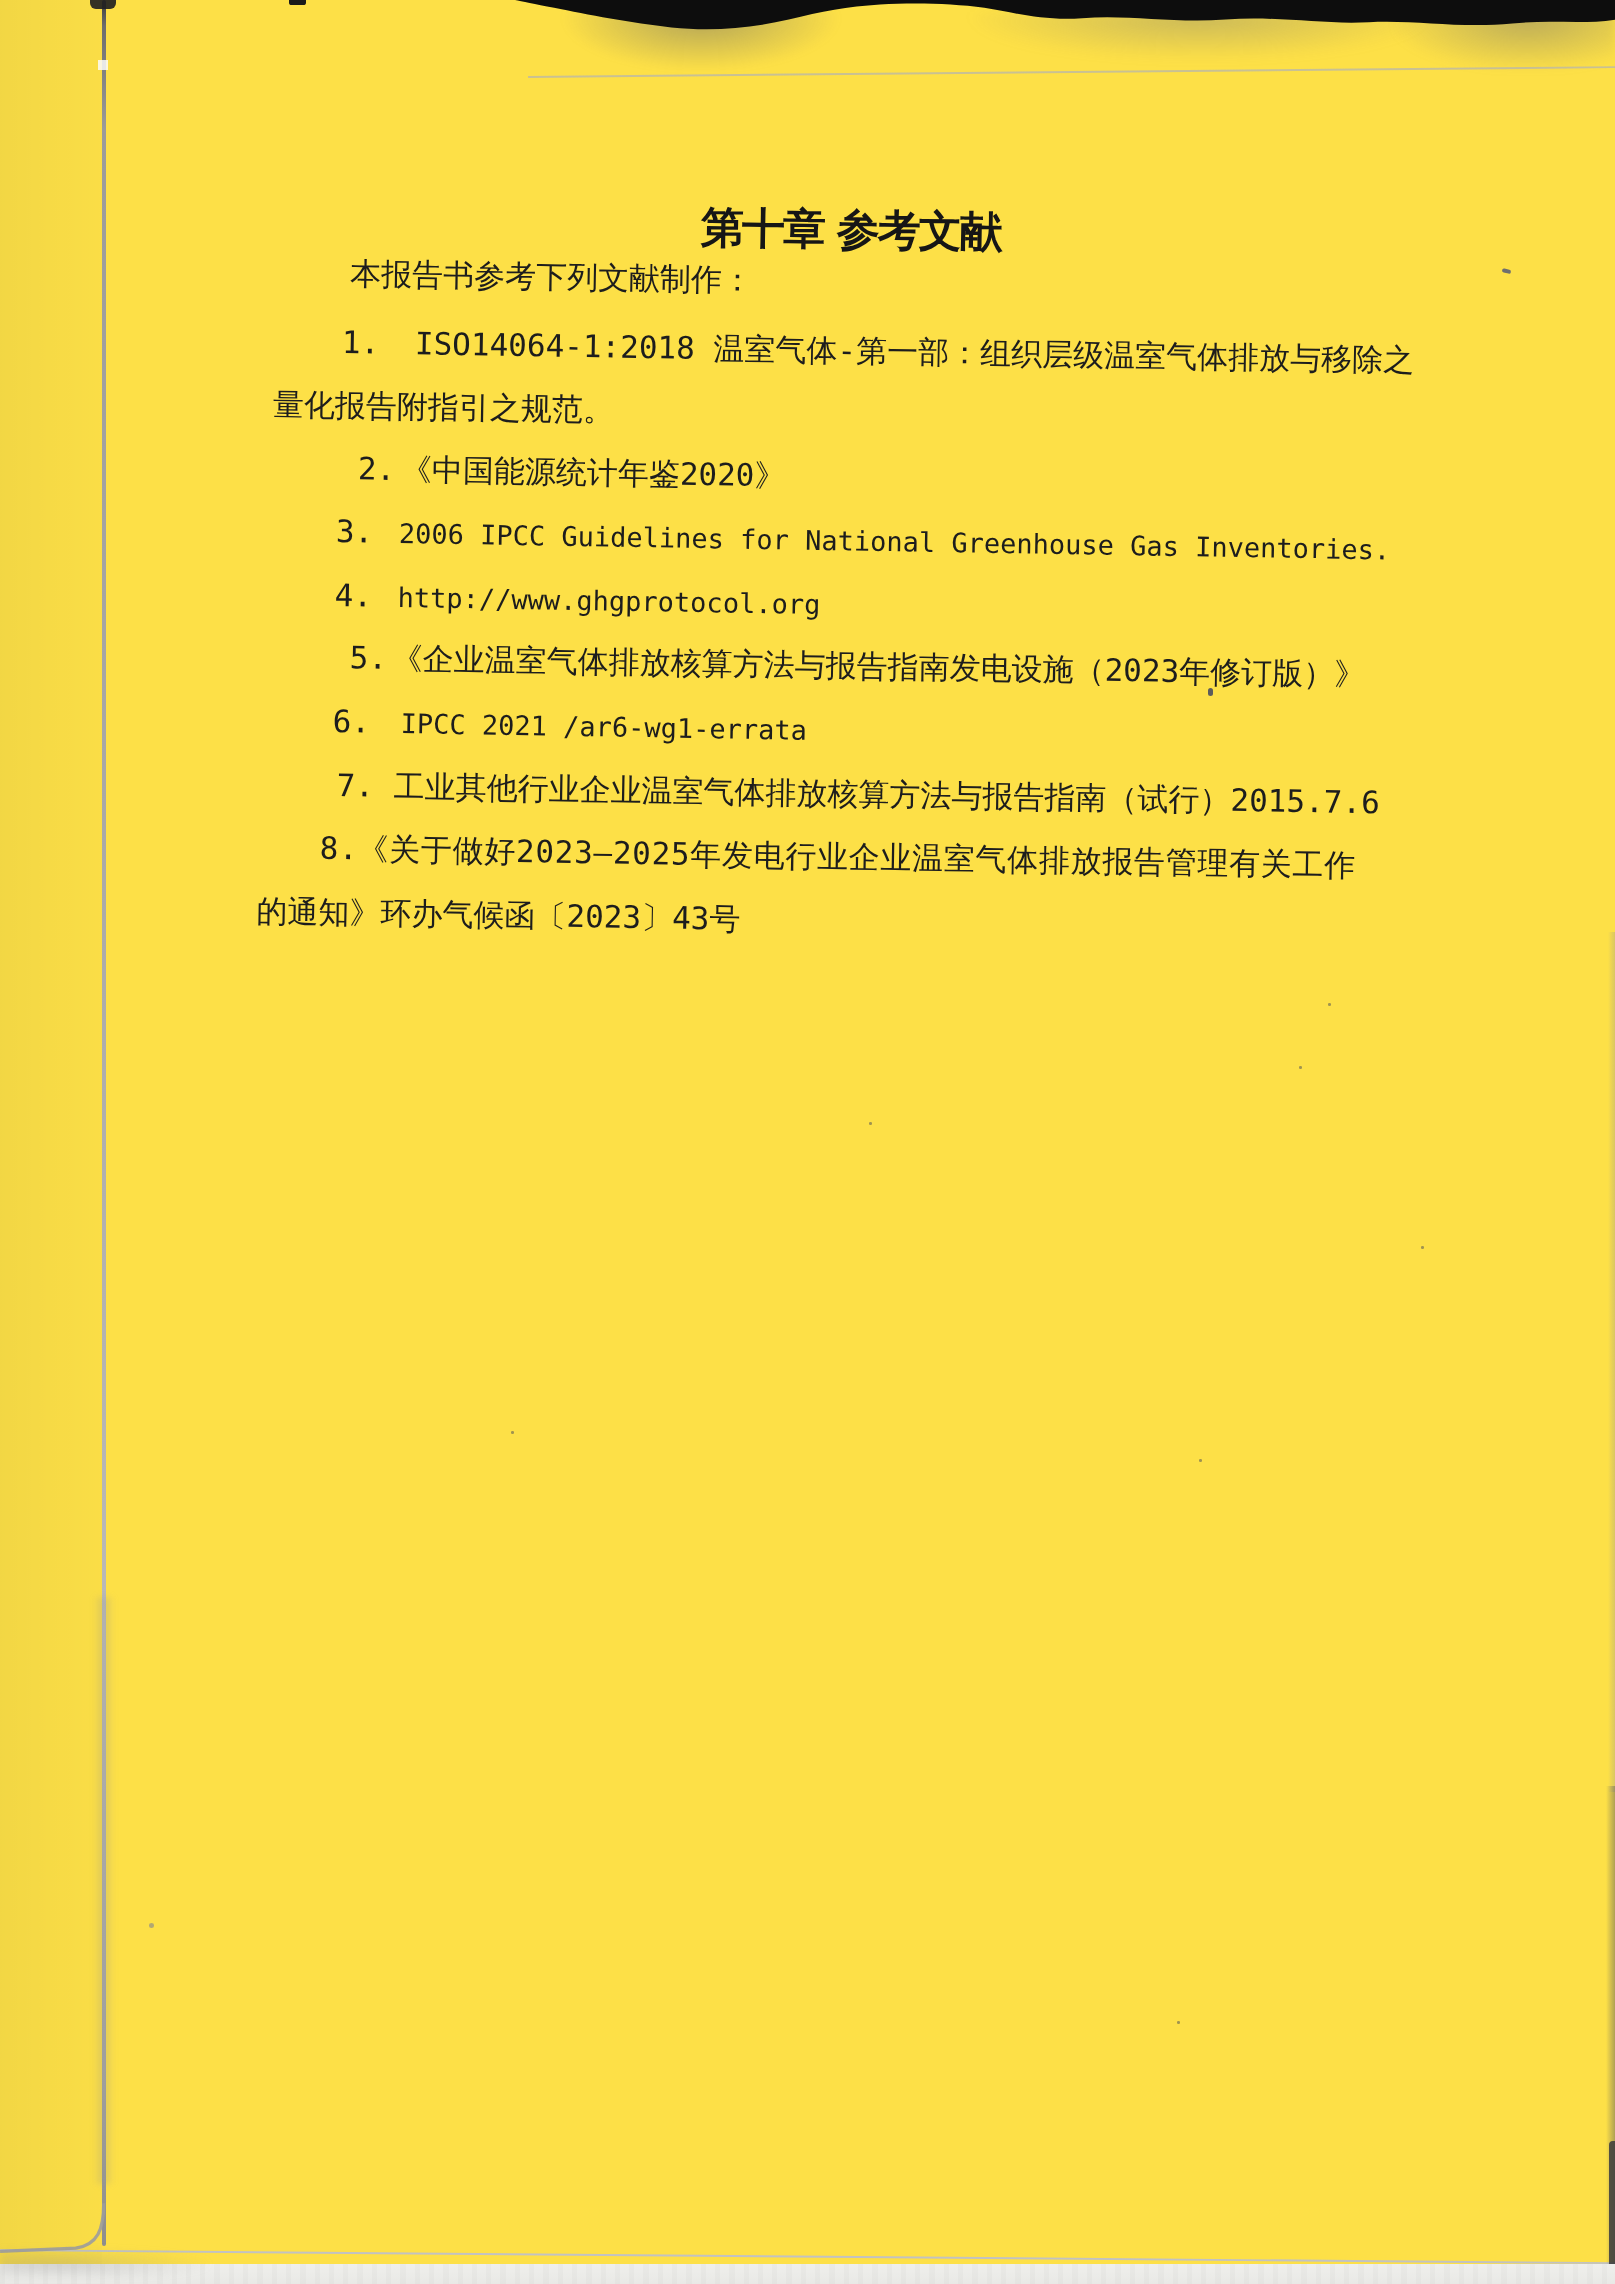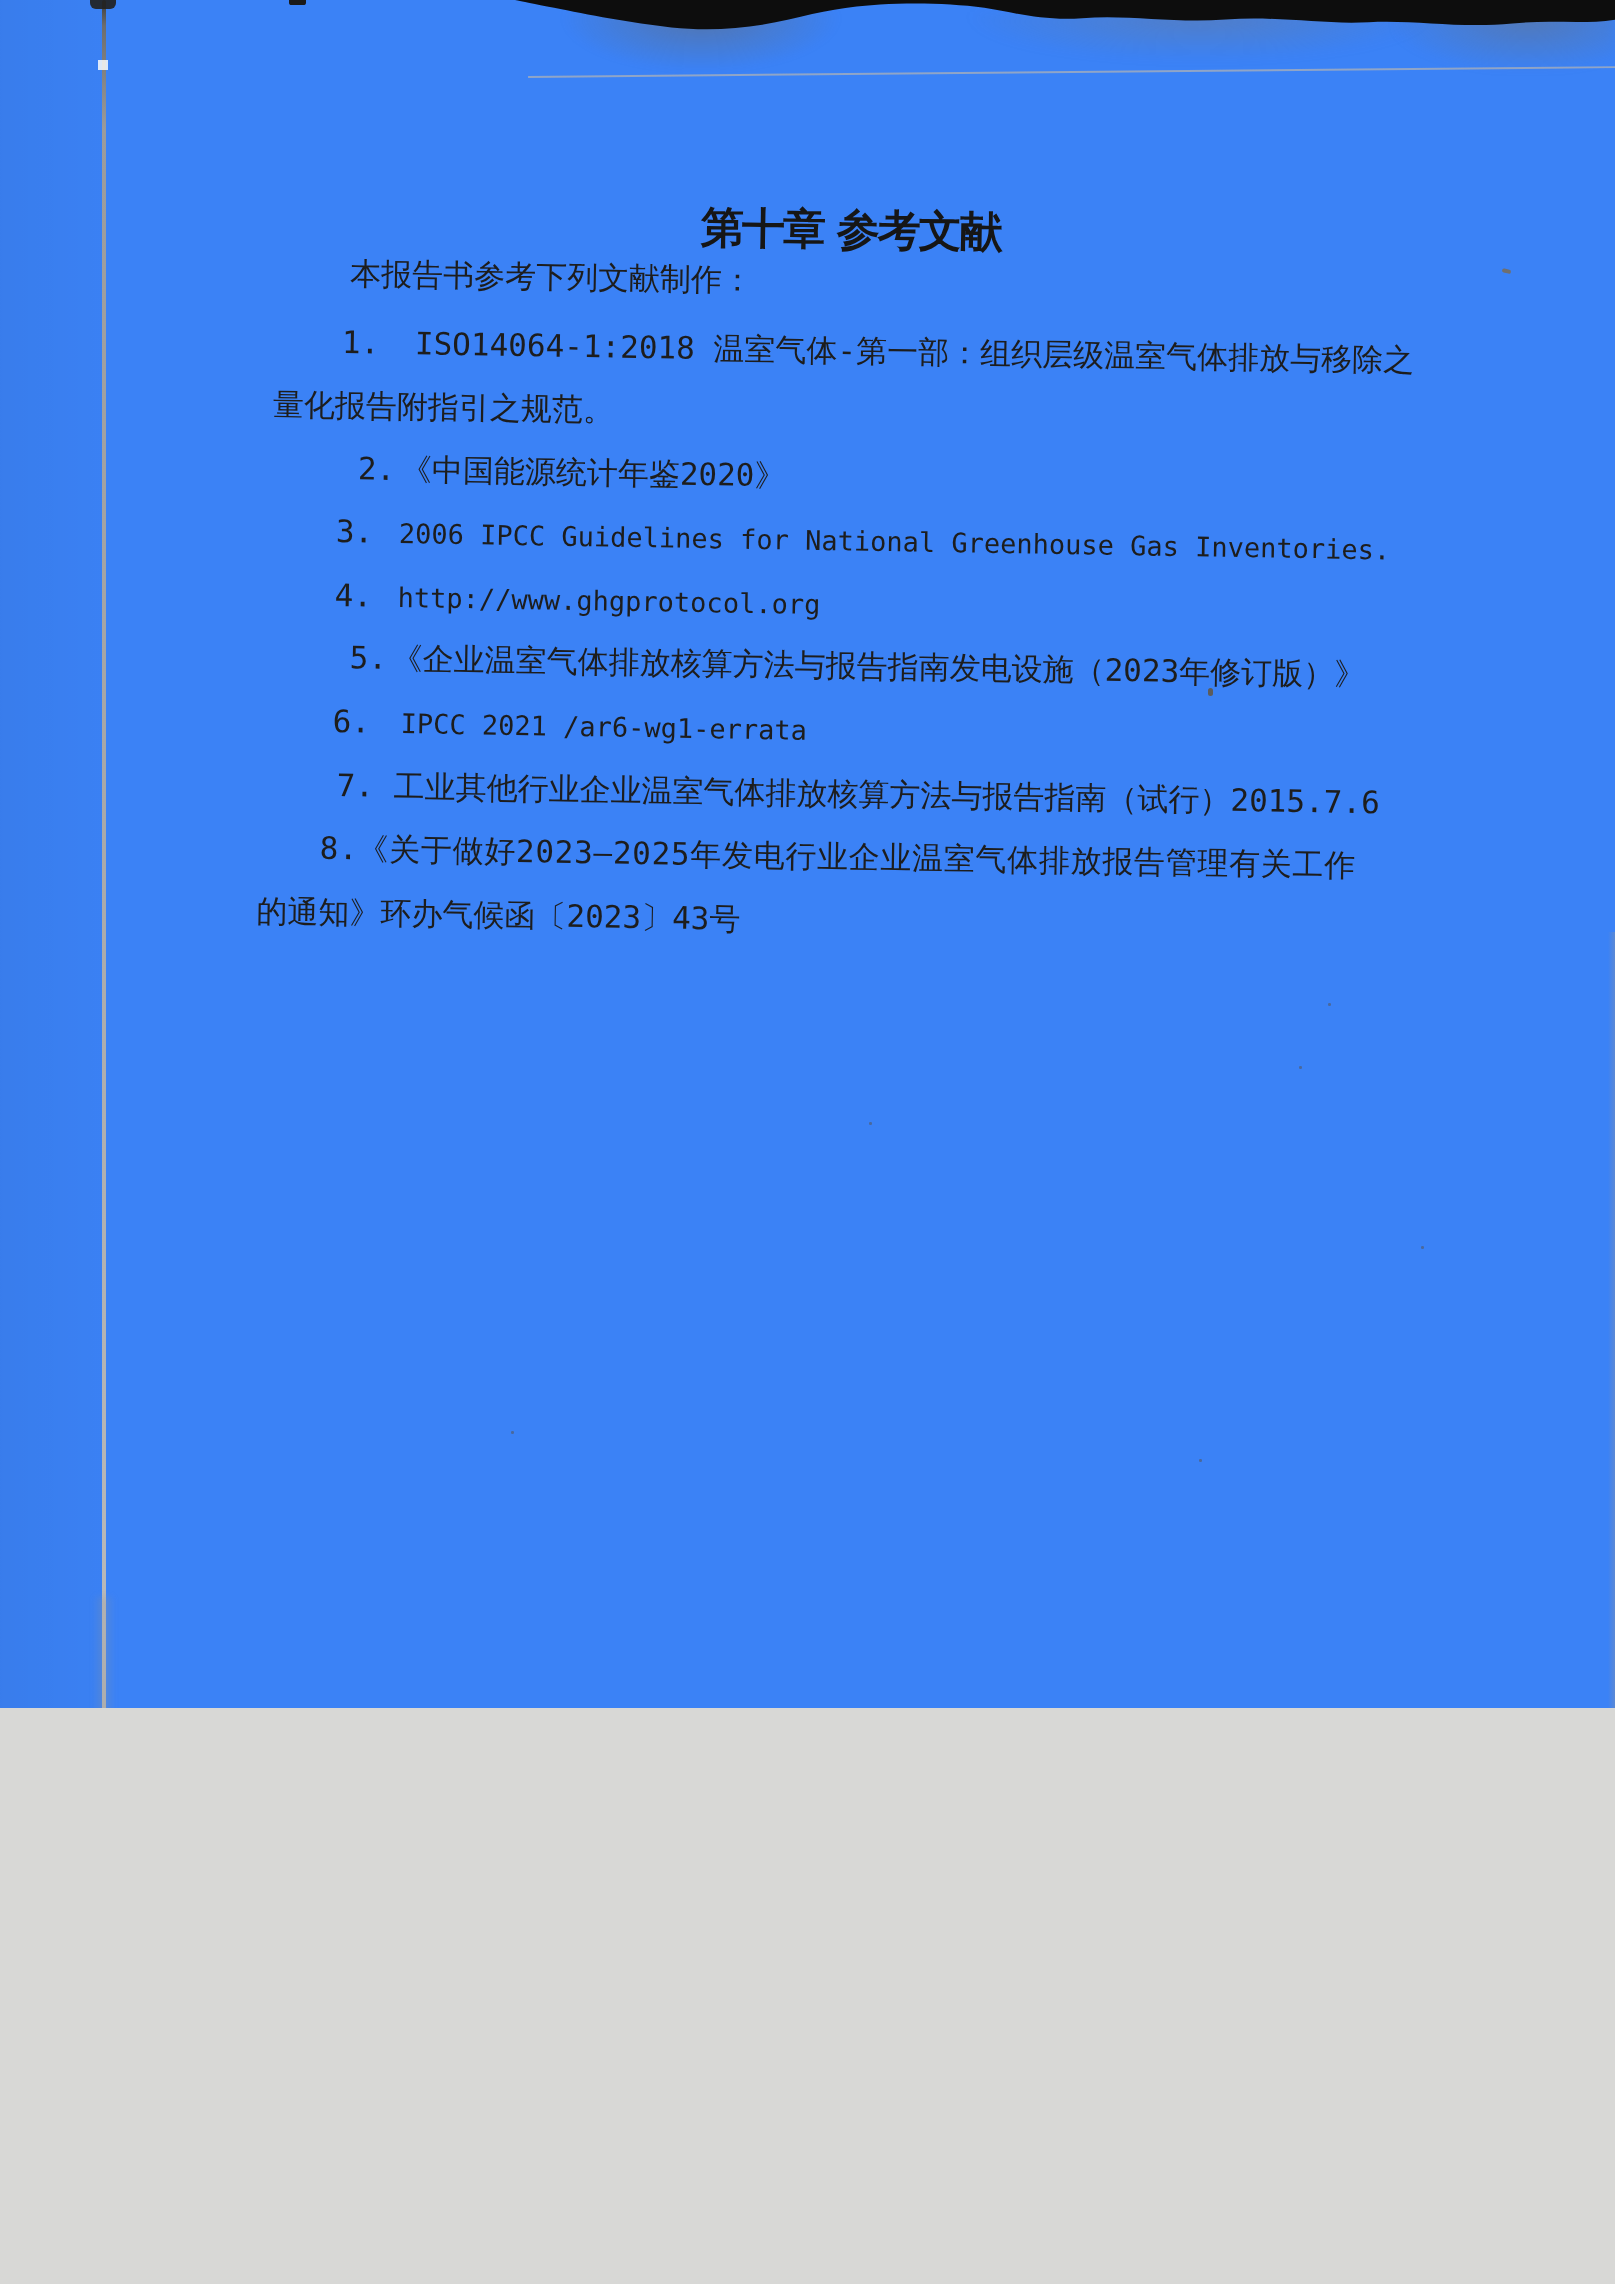--- a/index.html
+++ b/index.html
@@ -1,19 +1,19 @@
 <!DOCTYPE html>
 <html style="font-size:10.4px"><head>
 <meta charset="utf-8">
 <style>
   html,body{margin:0;padding:0;background:#d8d8d6;}
   .page{
     position:relative;
-    width:1616px;height:1708px;
-    background:#3b82f6;
+    width:1616px;height:2284px;
+    background:#fde047;
     overflow:hidden;
     font-family:"DejaVu Sans Mono","DejaVu Sans",monospace;
   }
   
   .content{
     position:absolute;inset:0;
     transform:rotate(0.95deg);
     transform-origin:339px 339px;
     color:#1d1d1d;
   }

